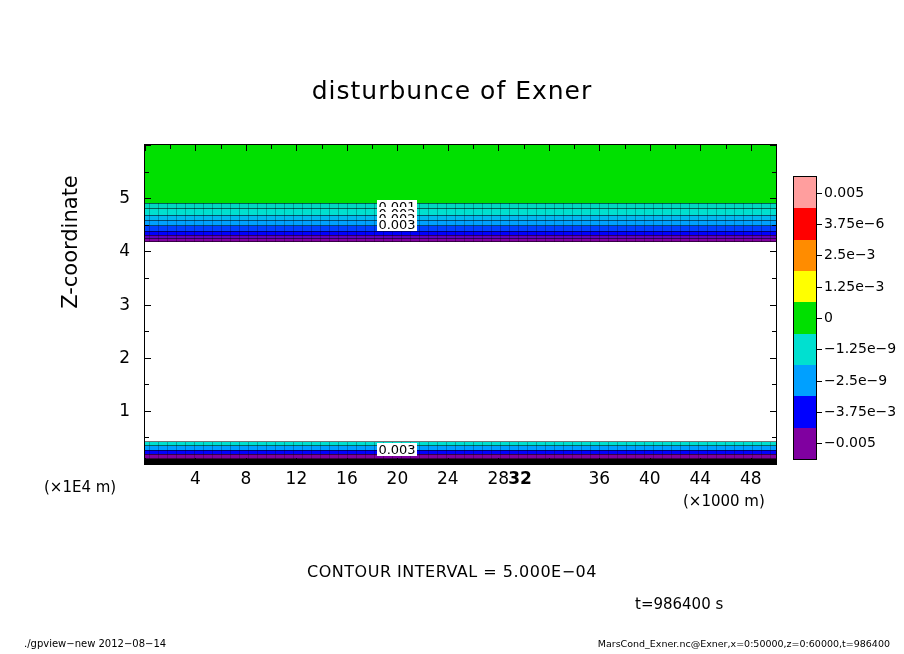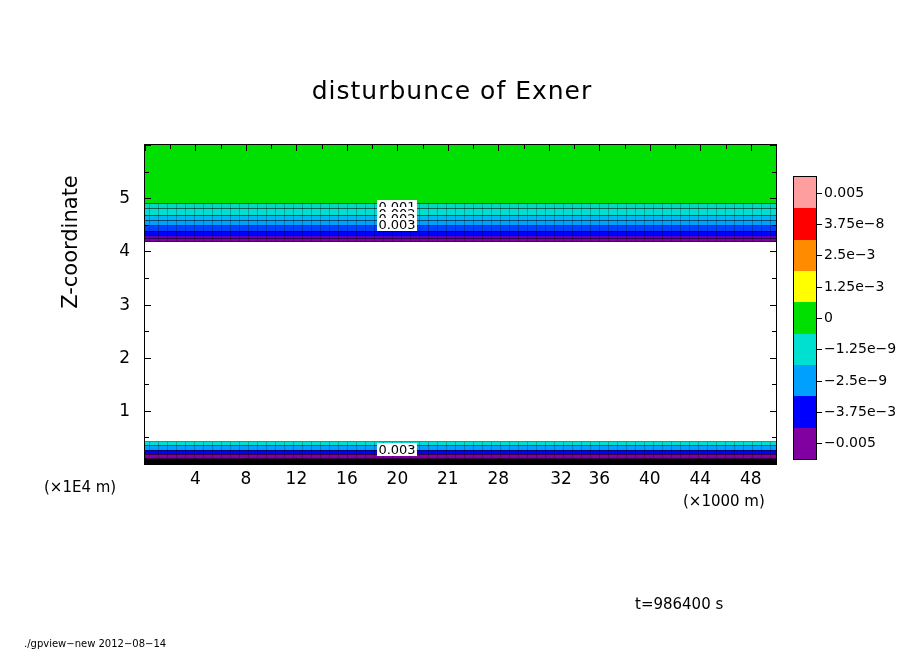--- a/index.html
+++ b/index.html
@@ -440,69 +440,71 @@
         <div class="clabel" style="left: 232.4px; top: 298.177px;">0.003</div>
       </div>
   </div>
 
   <div id="x-ticklabels">
       <div class="xlab" style="left: 195.48px;">4</div>
       <div class="xlab" style="left: 245.96px;">8</div>
       <div class="xlab" style="left: 296.44px;">12</div>
       <div class="xlab" style="left: 346.92px;">16</div>
       <div class="xlab" style="left: 397.4px;">20</div>
-      <div class="xlab" style="left: 447.88px;">21</div>
+      <div class="xlab" style="left: 447.88px;">24</div>
       <div class="xlab" style="left: 498.36px;">28</div>
-      <div class="xlab" style="left: 561px;">32</div>
+      <div class="xlab" style="left: 520px; font-weight: bold;">32</div>
       <div class="xlab" style="left: 599.32px;">36</div>
       <div class="xlab" style="left: 649.8px;">40</div>
       <div class="xlab" style="left: 700.28px;">44</div>
       <div class="xlab" style="left: 750.76px;">48</div>
     </div>
   <div id="y-ticklabels">
       <div class="ylab" style="top: 410.833px;">1</div>
       <div class="ylab" style="top: 357.667px;">2</div>
       <div class="ylab" style="top: 304.5px;">3</div>
       <div class="ylab" style="top: 251.333px;">4</div>
       <div class="ylab" style="top: 198.167px;">5</div>
     </div>
 
   <div class="unit-left">(×1E4 m)</div>
   <div class="unit-right">(×1000 m)</div>
 
   <div class="axis-title-y">Z-coordinate</div>
 
+  <div class="contour-interval">CONTOUR INTERVAL = 5.000E−04</div>
   <div class="time-label">t=986400 s</div>
 
   <div id="colorbar">
       <div class="cb-cell" style="top: 0px; height: 31.3333px; background: rgb(255, 158, 158);"></div>
       <div class="cb-cell" style="top: 31.3333px; height: 31.3333px; background: rgb(255, 0, 0);"></div>
       <div class="cb-cell" style="top: 62.6667px; height: 31.3333px; background: rgb(255, 140, 0);"></div>
       <div class="cb-cell" style="top: 94px; height: 31.3333px; background: rgb(255, 255, 0);"></div>
       <div class="cb-cell" style="top: 125.333px; height: 31.3333px; background: rgb(0, 224, 0);"></div>
       <div class="cb-cell" style="top: 156.667px; height: 31.3333px; background: rgb(0, 224, 208);"></div>
       <div class="cb-cell" style="top: 188px; height: 31.3333px; background: rgb(0, 160, 255);"></div>
       <div class="cb-cell" style="top: 219.333px; height: 31.3333px; background: rgb(0, 0, 255);"></div>
       <div class="cb-cell" style="top: 250.667px; height: 31.3333px; background: rgb(128, 0, 160);"></div>
     </div>
   <div id="colorbar-labels">
       <div class="cb-tick" style="top: 192.667px;"></div>
       <div class="cb-label" style="top: 192.667px;">0.005</div>
       <div class="cb-tick" style="top: 224px;"></div>
-      <div class="cb-label" style="top: 224px;">3.75e−8</div>
+      <div class="cb-label" style="top: 224px;">3.75e−6</div>
       <div class="cb-tick" style="top: 255.333px;"></div>
       <div class="cb-label" style="top: 255.333px;">2.5e−3</div>
       <div class="cb-tick" style="top: 286.667px;"></div>
       <div class="cb-label" style="top: 286.667px;">1.25e−3</div>
       <div class="cb-tick" style="top: 318px;"></div>
       <div class="cb-label" style="top: 318px;">0</div>
       <div class="cb-tick" style="top: 349.333px;"></div>
       <div class="cb-label" style="top: 349.333px;">−1.25e−9</div>
       <div class="cb-tick" style="top: 380.667px;"></div>
       <div class="cb-label" style="top: 380.667px;">−2.5e−9</div>
       <div class="cb-tick" style="top: 412px;"></div>
       <div class="cb-label" style="top: 412px;">−3.75e−3</div>
       <div class="cb-tick" style="top: 443.333px;"></div>
       <div class="cb-label" style="top: 443.333px;">−0.005</div>
     </div>
 
   <div class="footer-left">./gpview−new   2012−08−14</div>
+  <div class="footer-right">MarsCond_Exner.nc@Exner,x=0:50000,z=0:60000,t=986400</div>
 </div>
 
 </body></html>

